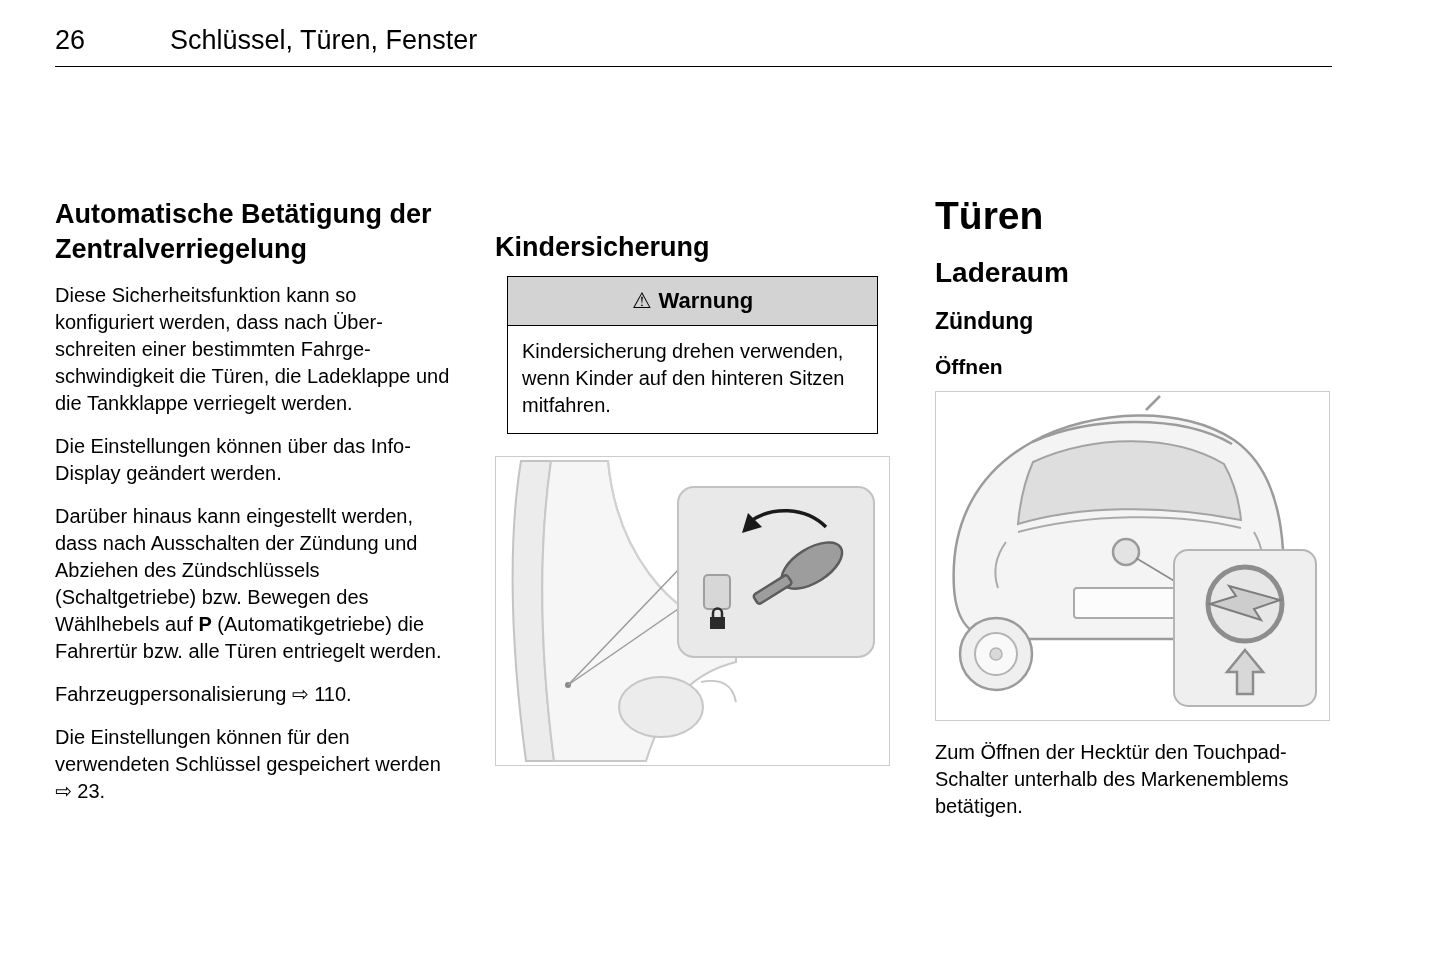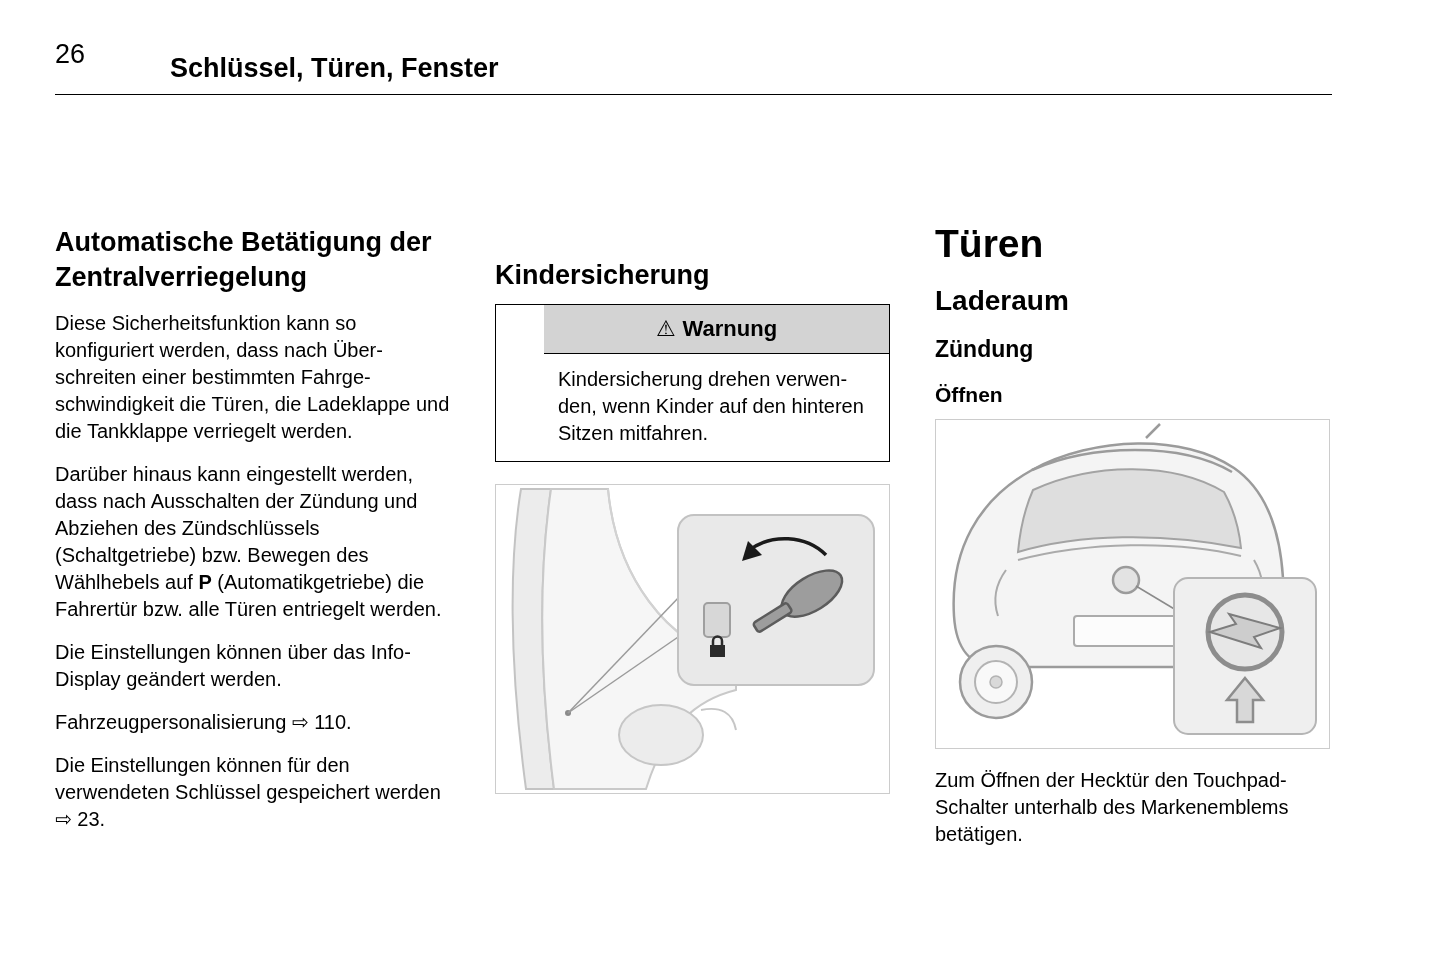--- a/index.html
+++ b/index.html
@@ -12,36 +12,36 @@
   }
   .page { padding: 26px 113px 0 55px; }
 
   .page-header {
     display: flex; align-items: center;
     border-bottom: 1.5px solid #000;
     padding-bottom: 10px;
     font-size: 27px; line-height: 1.1;
   }
   .page-number { width: 115px; flex: 0 0 115px; }
-  .chapter-title { font-weight: bold; margin-top: 28px; }
+  .chapter-title { font-weight: normal; }
 
   .content { display: flex; margin-top: 24px; min-height: 832px; align-items: center; }
   .col { width: 395px; flex: 0 0 395px; }
   .divider { flex: 0 0 1px; width: 1px; background: #000; margin: 2px 22px 0 22px; }
 
   h2, h3, h4, h5 { margin: 0; }
   .h-section { font-size: 27px; line-height: 1.28; font-weight: bold; margin: 0 0 12px; }
   .h-main    { font-size: 39px; line-height: 1.15; font-weight: bold; margin: 0 0 18px; }
   .h-sub     { font-size: 28px; line-height: 1.2;  font-weight: bold; margin: 16px 0 18px; }
   .h-sub2    { font-size: 23px; line-height: 1.2;  font-weight: bold; margin: 0 0 18px; }
   .h-sub3    { font-size: 21px; line-height: 1.2;  font-weight: bold; margin: 0 0 12px; }
 
   p { margin: 16px 0 11px; }
 
-  .warning-box { border: 1.5px solid #000; margin: 4px 0 22px; padding-left: 48px; }
+  .warning-box { border: 1.5px solid #000; margin: 4px 12px 22px; }
   .warning-head {
     background: #d3d3d3; border-bottom: 1.5px solid #000;
     text-align: center; font-weight: bold; font-size: 22px;
     padding: 9px 0;
   }
   .warning-icon { margin-right: 7px; font-weight: normal; }
   .warning-body { padding: 12px 14px 14px; }
   .warning-body p { margin: 0; }
 
   .figure { border: 1px solid #cccccc; background: #fff; margin: 0 0 18px; font-size: 0; }
@@ -58,22 +58,22 @@
   <header class="page-header">
     <span class="page-number">26</span>
     <span class="chapter-title">Schlüssel, Türen, Fenster</span>
   </header>
 
   <div class="content">
 
     <section class="col">
       <h2 class="h-section">Automatische Betätigung der Zentralverriegelung</h2>
       <p>Diese Sicherheitsfunktion kann so konfiguriert werden, dass nach Über­schreiten einer bestimmten Fahrge­schwindigkeit die Türen, die Lade­klappe und die Tankklappe verriegelt werden.</p>
+      <p>Die Einstellungen können über das Info-Display geändert werden.</p>
       <p><span>Darüber hinaus kann eingestellt werden, dass nach Ausschalten der Zündung und Abziehen des Zünd­schlüssels (Schaltgetriebe) bzw. Bewegen des Wählhebels auf</span> <b>P</b> <span>(Automatikgetriebe) die Fahrertür bzw. alle Türen entriegelt werden.</span></p>
-      <p>Die Einstellungen können über das Info-Display geändert werden.</p>
       <p><span>Fahrzeugpersonalisierung</span> <span class="ref-icon">⇨</span> <span>110.</span></p>
       <p><span>Die Einstellungen können für den verwendeten Schlüssel gespeichert werden</span> <span class="ref-icon">⇨</span> <span>23.</span></p>
     </section>
 
     <div class="divider"></div>
 
     <section class="col">
       <h2 class="h-section">Kindersicherung</h2>
 
       <div class="warning-box">

